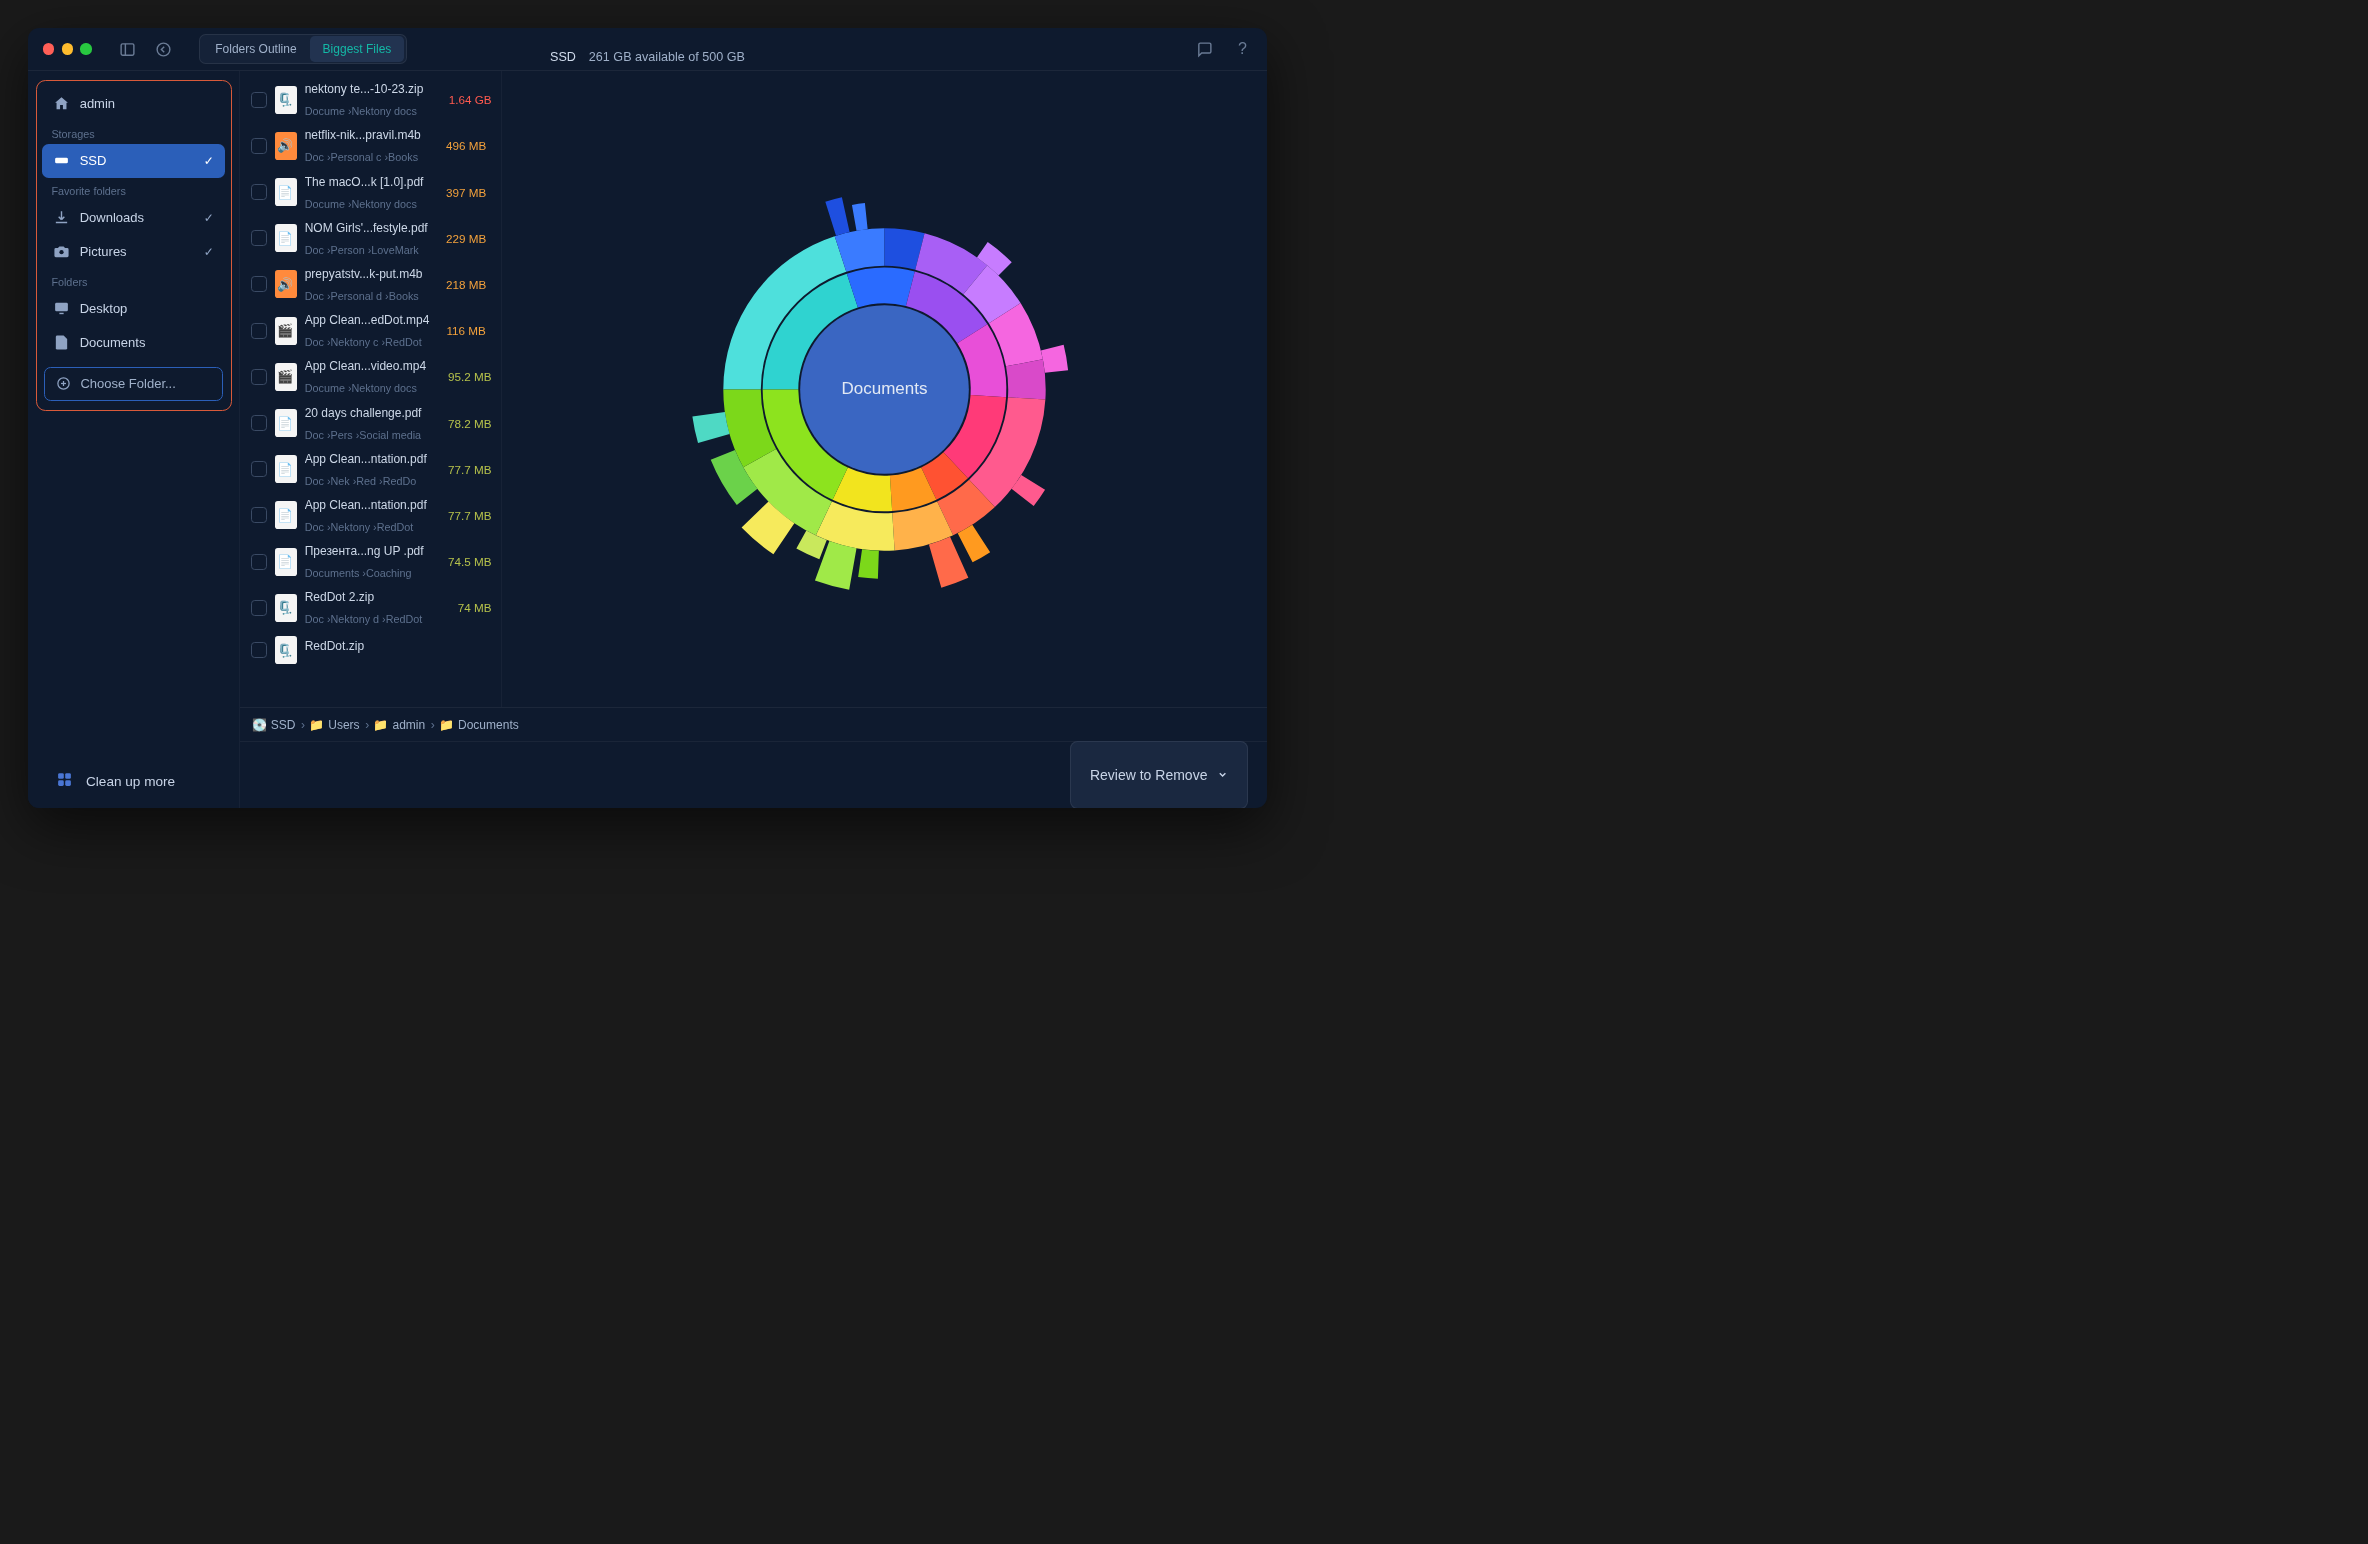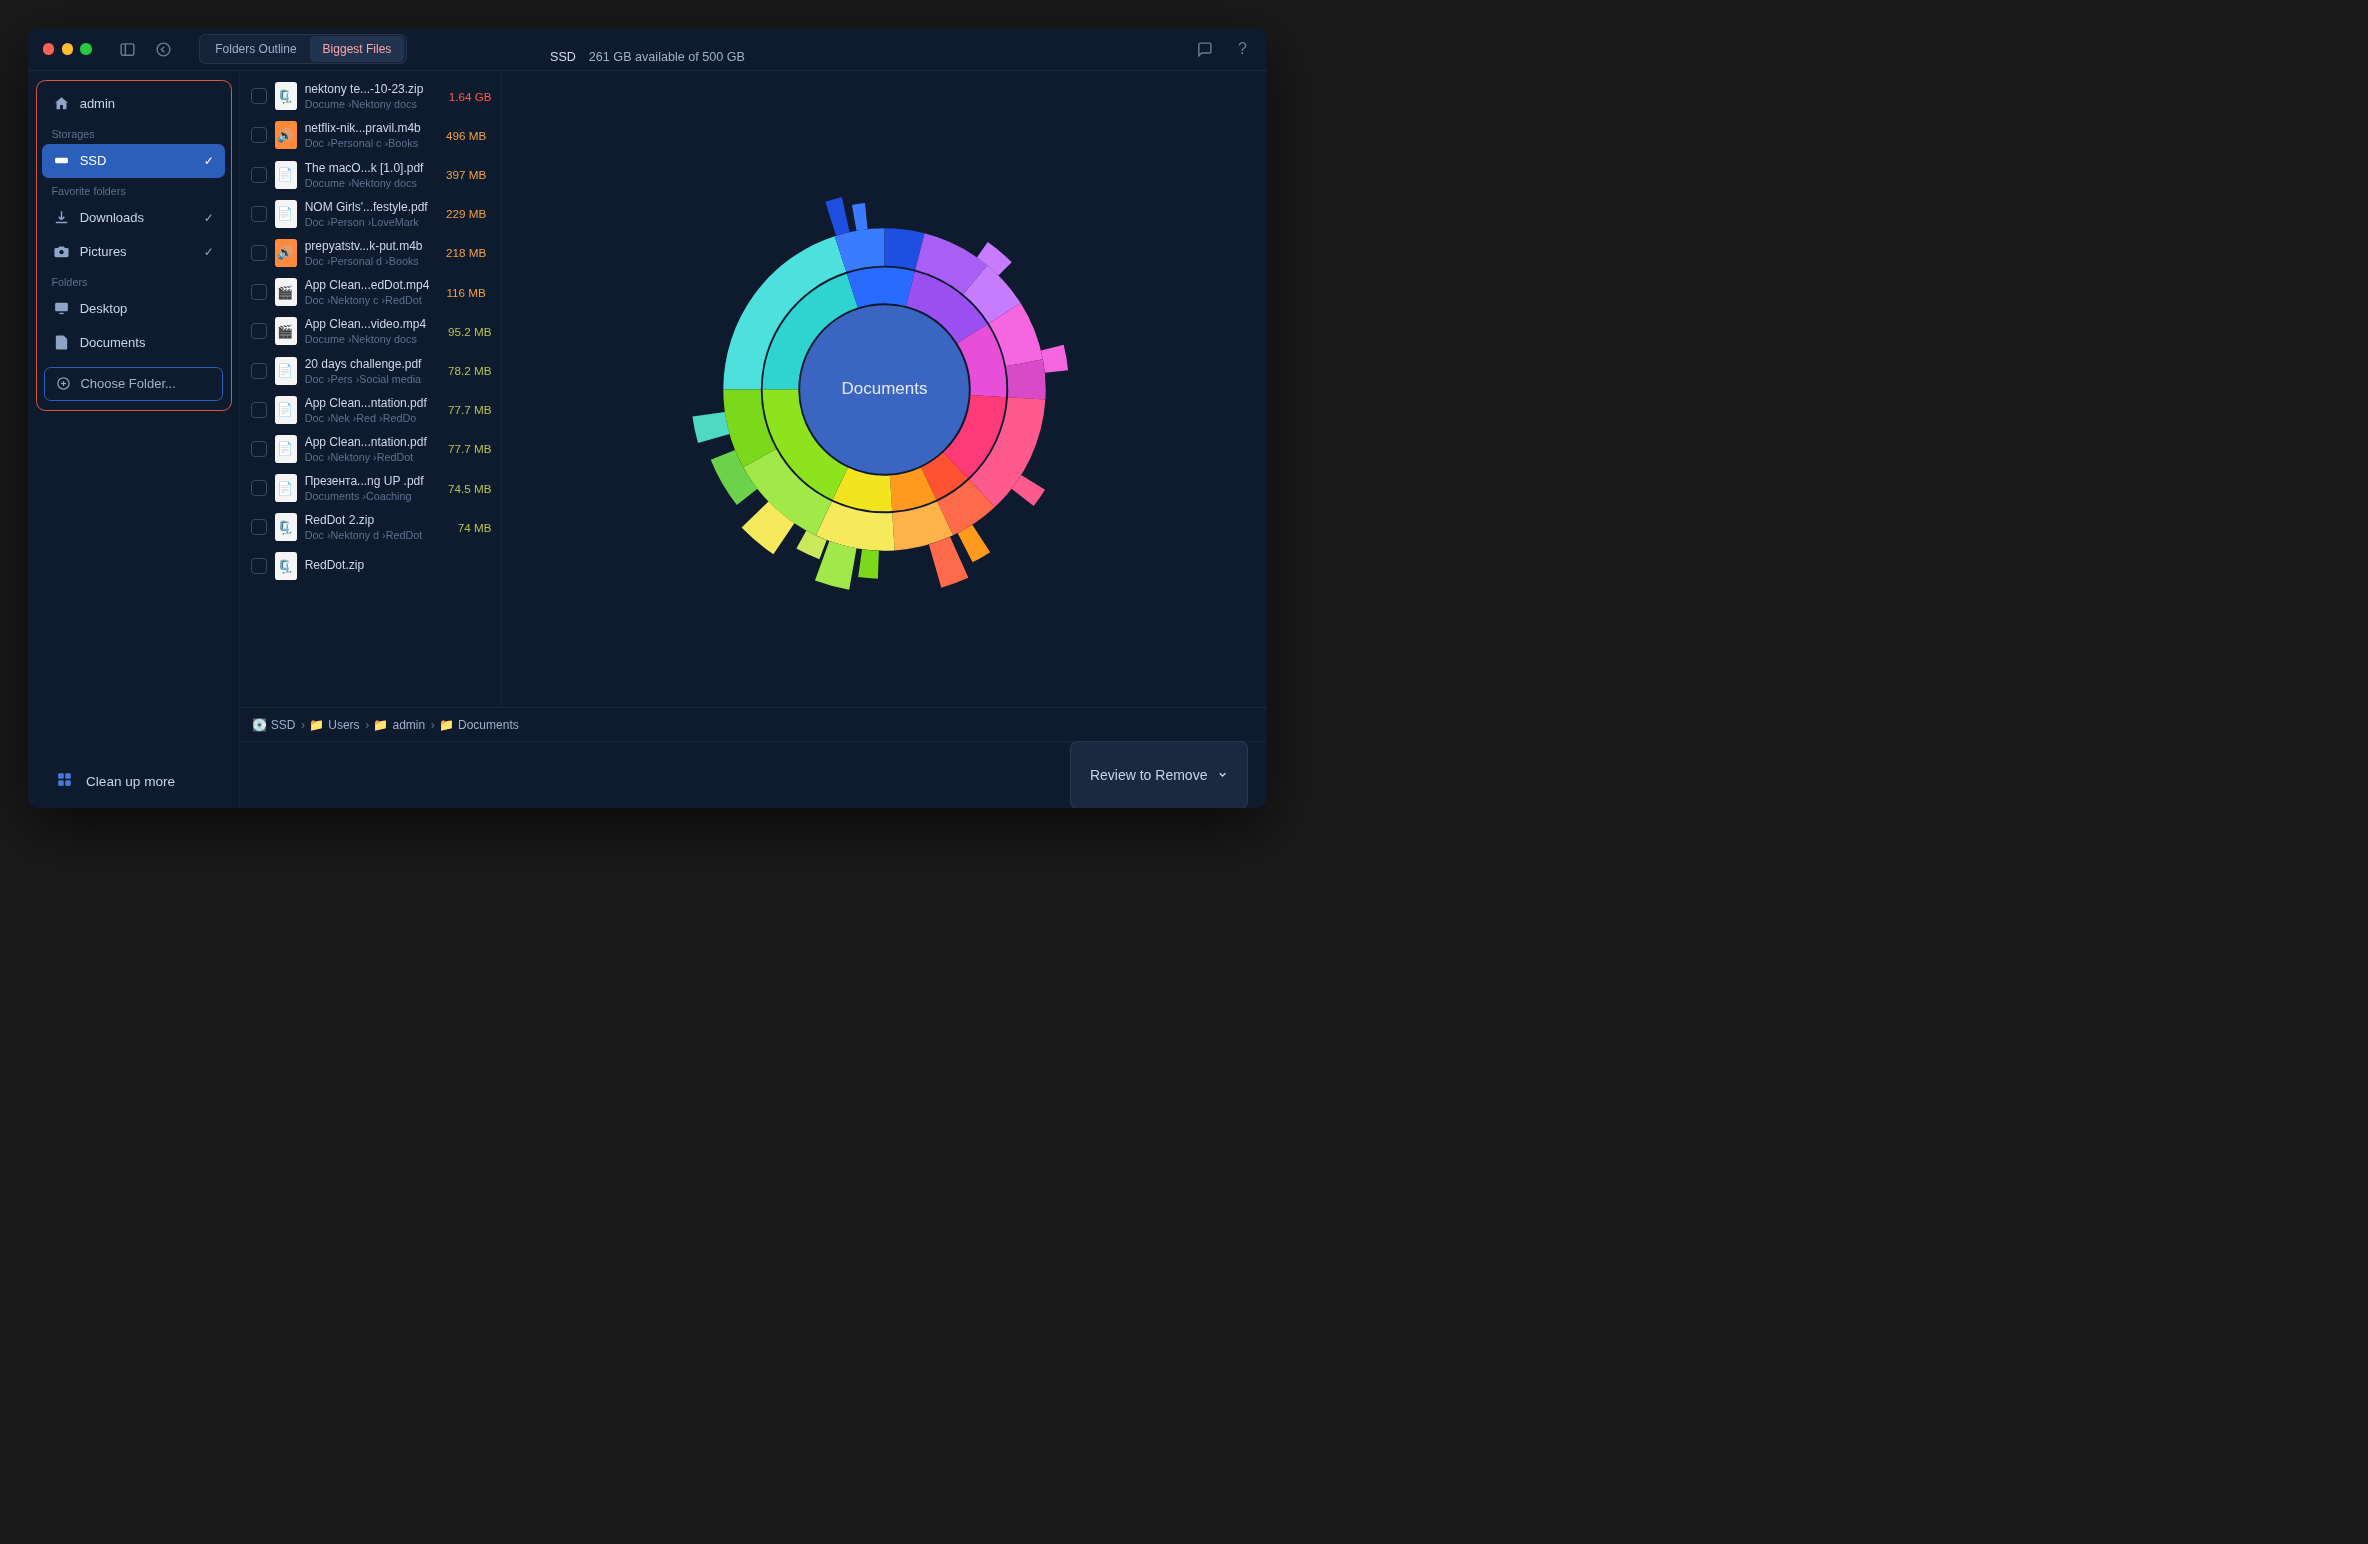--- a/index.html
+++ b/index.html
@@ -46,21 +46,21 @@
   }
   .tabbar .tab {
     padding: 5.6px 13px;
     color: #9fb0c9;
     font-size: 12px;
     border-radius: 4.7px;
     cursor: pointer;
   }
   .tabbar .tab.active {
     background: #223350;
-    color: #fca5a5;
+    color: #14b8a6;
   }
 
   .status-text {
     position: absolute;
     left: 50%;
     transform: translateX(-50%);
     top: 22px;
     color: #9fb0c9;
     font-size: 12.6px;
   }
@@ -169,21 +169,21 @@
     width: 22.5px; height: 28px;
     background: #f5f5f5;
     border-radius: 2.8px;
     flex-shrink: 0;
     position: relative;
     display:flex; align-items:center; justify-content:center;
     font-size:13px;
   }
   .file-row .meta { flex: 1; min-width: 0; }
   .file-row .name { color: #cdd8e8; font-size: 12px; white-space: nowrap; overflow: hidden; text-overflow: ellipsis; }
-  .file-row .path { color: #5d708d; font-size: 10.8px; white-space: nowrap; overflow: hidden; text-overflow: ellipsis; margin-top:2px;}
+  .file-row .path { color: #5d708d; font-size: 10.8px; white-space: nowrap; overflow: hidden; text-overflow: ellipsis; margin-top:9px;}
   .file-row .size { font-size: 11.7px; font-weight: 500; flex-shrink: 0; width: 51px; text-align: right;}
   .size.red { color: #ff5a4f; }
   .size.orange { color: #f2a13c; text-align: center; }
   .size.yellow { color: #b6c24b; }
 
   .breadcrumb {
     border-top: 0.9px solid rgba(255,255,255,0.06);
     padding: 9.4px 13px;
     color: #9fb0c9;
     font-size: 12px;

